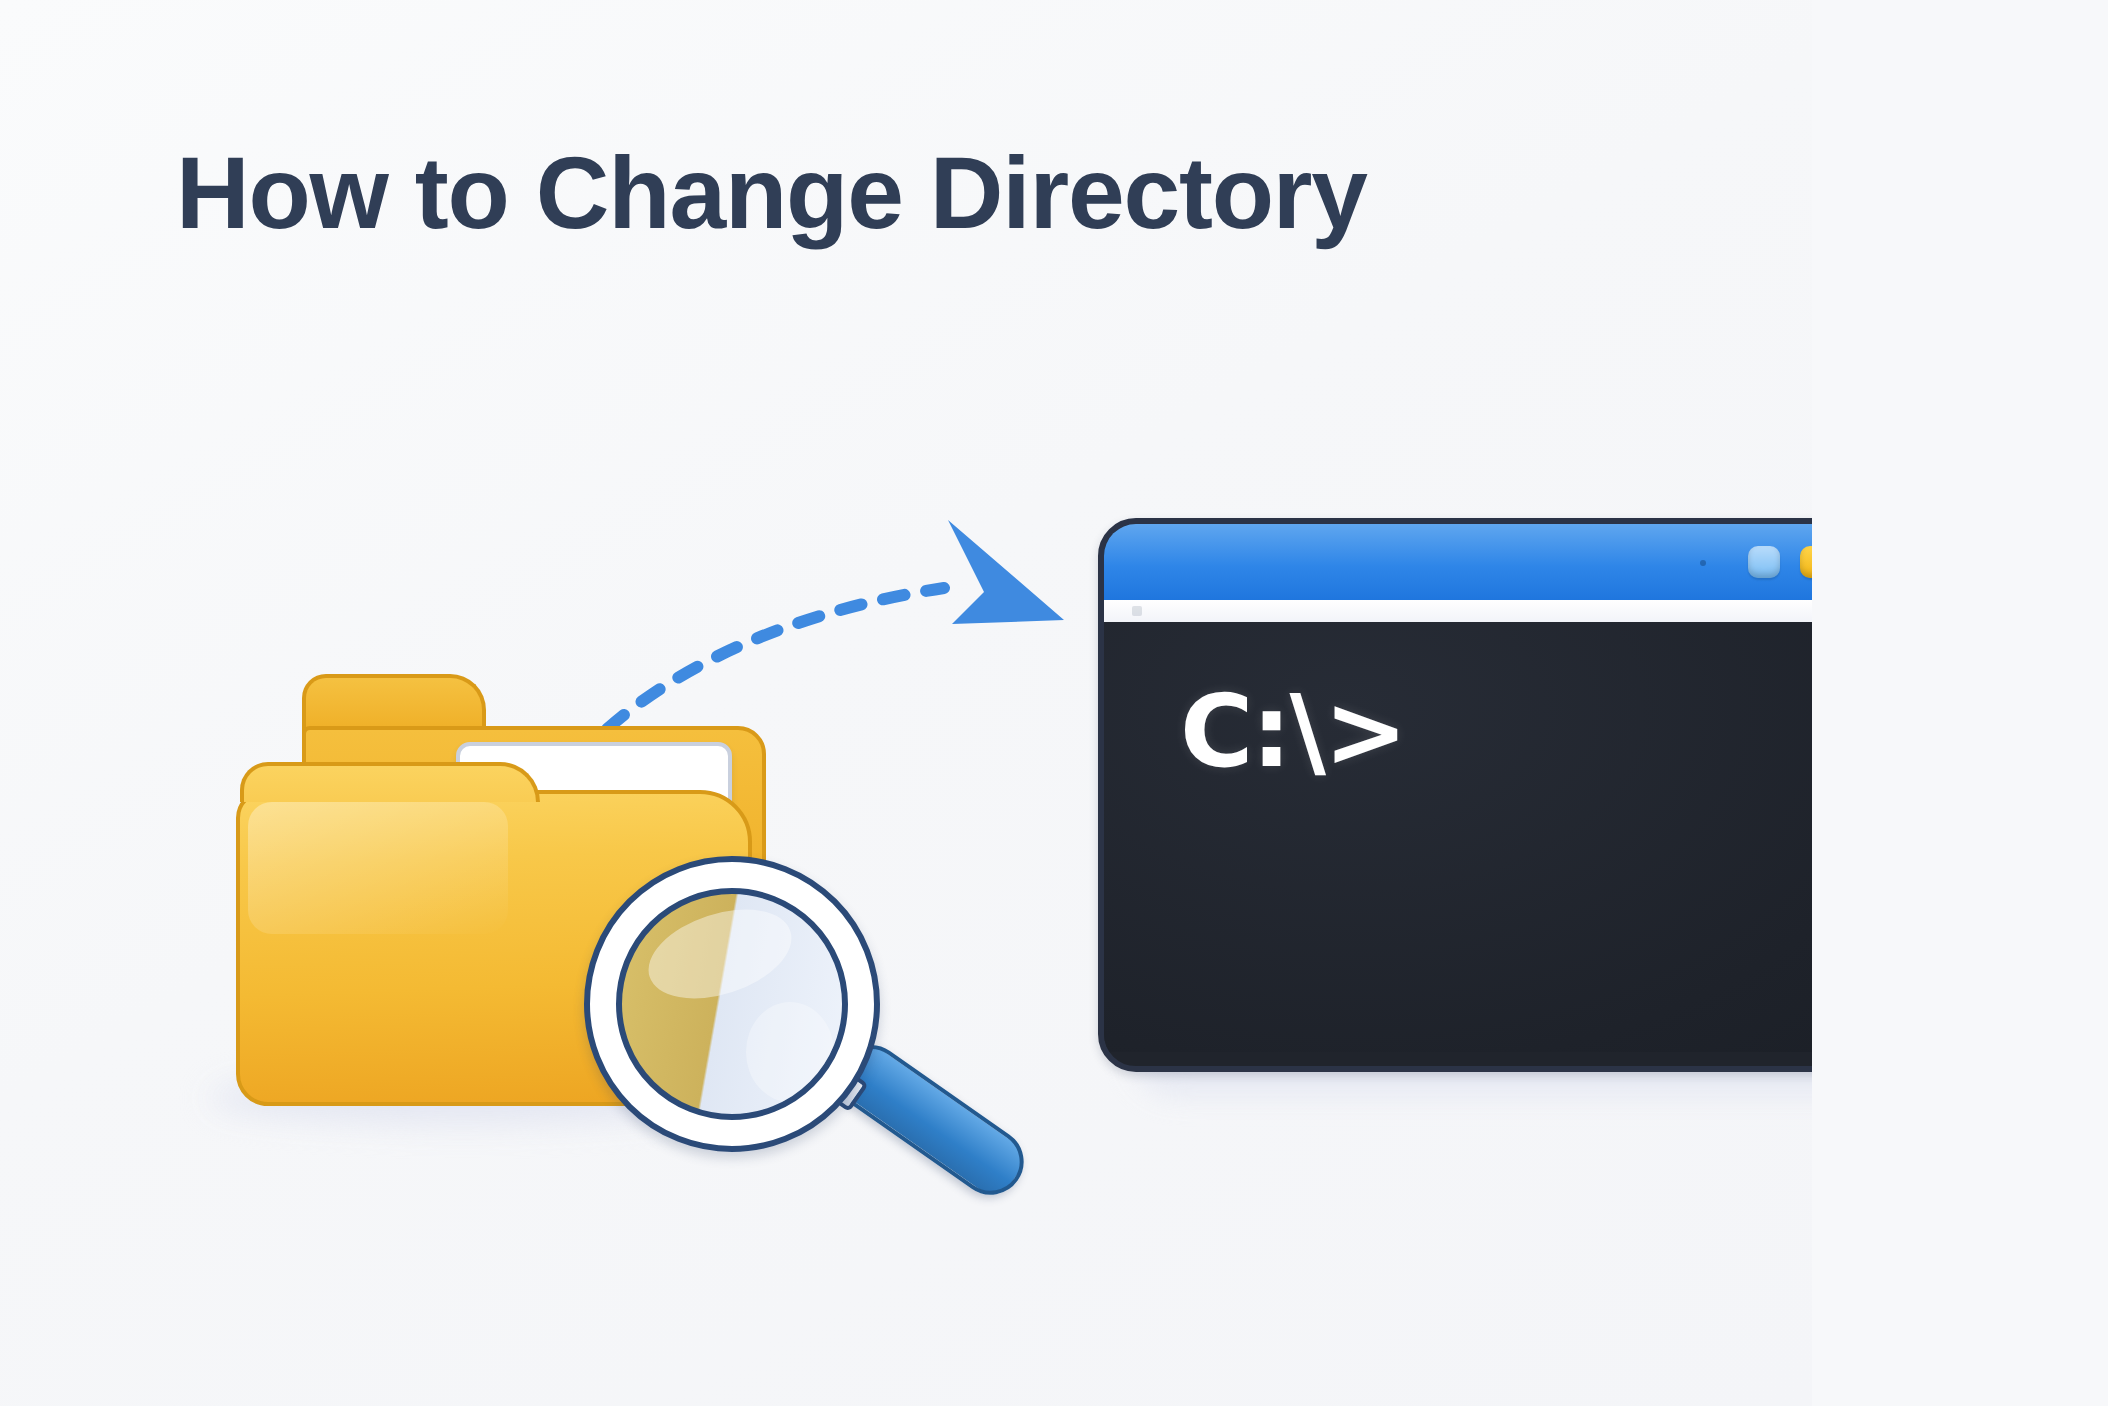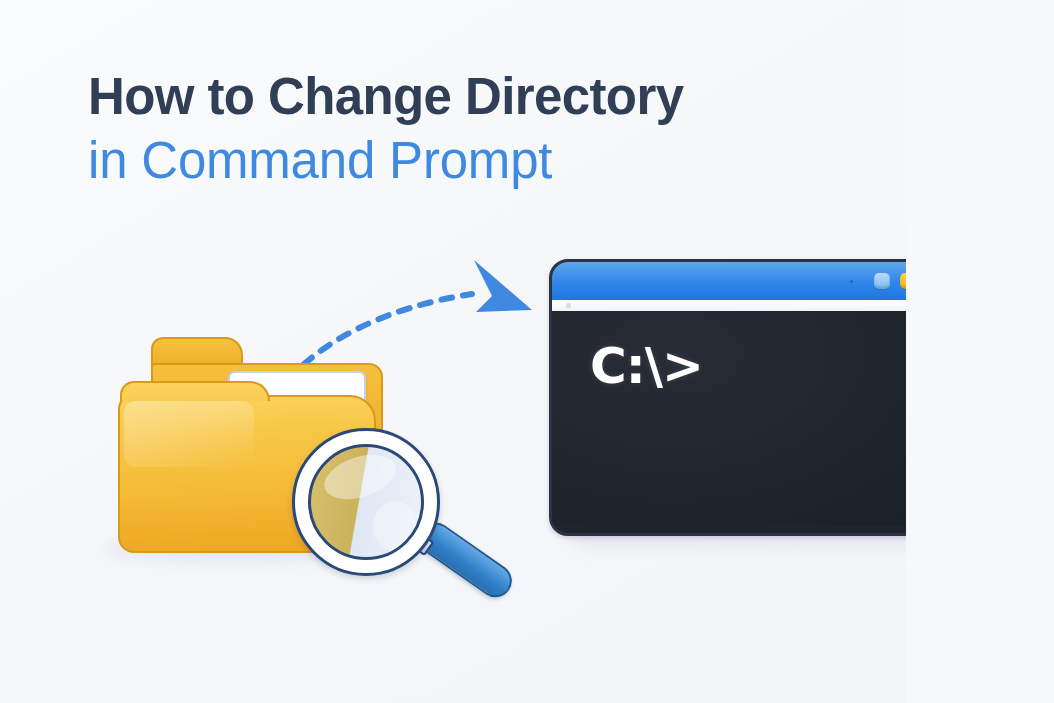--- a/index.html
+++ b/index.html
@@ -314,21 +314,20 @@
     height: 140px;
   }
 </style>
 </head>
 <body>
 
 <div id="scene">
 
   <div class="heading">
     <div class="heading-line1">How to Change Directory</div>
-    <div class="heading-line2">in Command Prompt</div>
   </div>
 
   <svg class="arrow-svg" viewBox="0 0 290 140">
     <path d="M 28 128 C 60 92, 120 56, 212 42" fill="none" stroke="#3f8ae0" stroke-width="6" stroke-linecap="round" stroke-dasharray="11 11"></path>
     <path d="M 214 8 L 272 58 L 216 60 L 232 44 Z" fill="#3f8ae0"></path>
   </svg>
 
   <div class="terminal-shadow"></div>
   <div class="terminal">
     <div class="terminal-titlebar">

